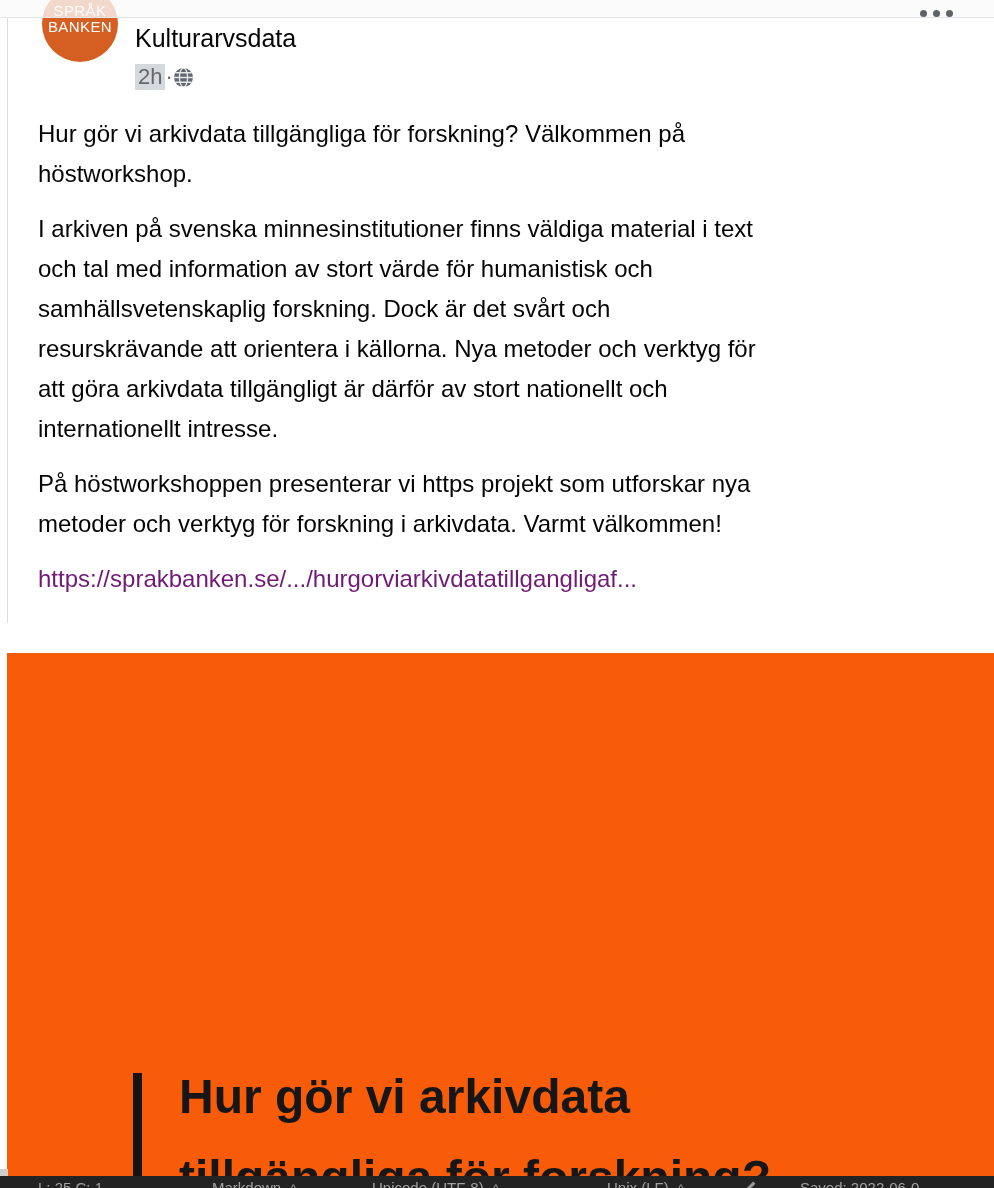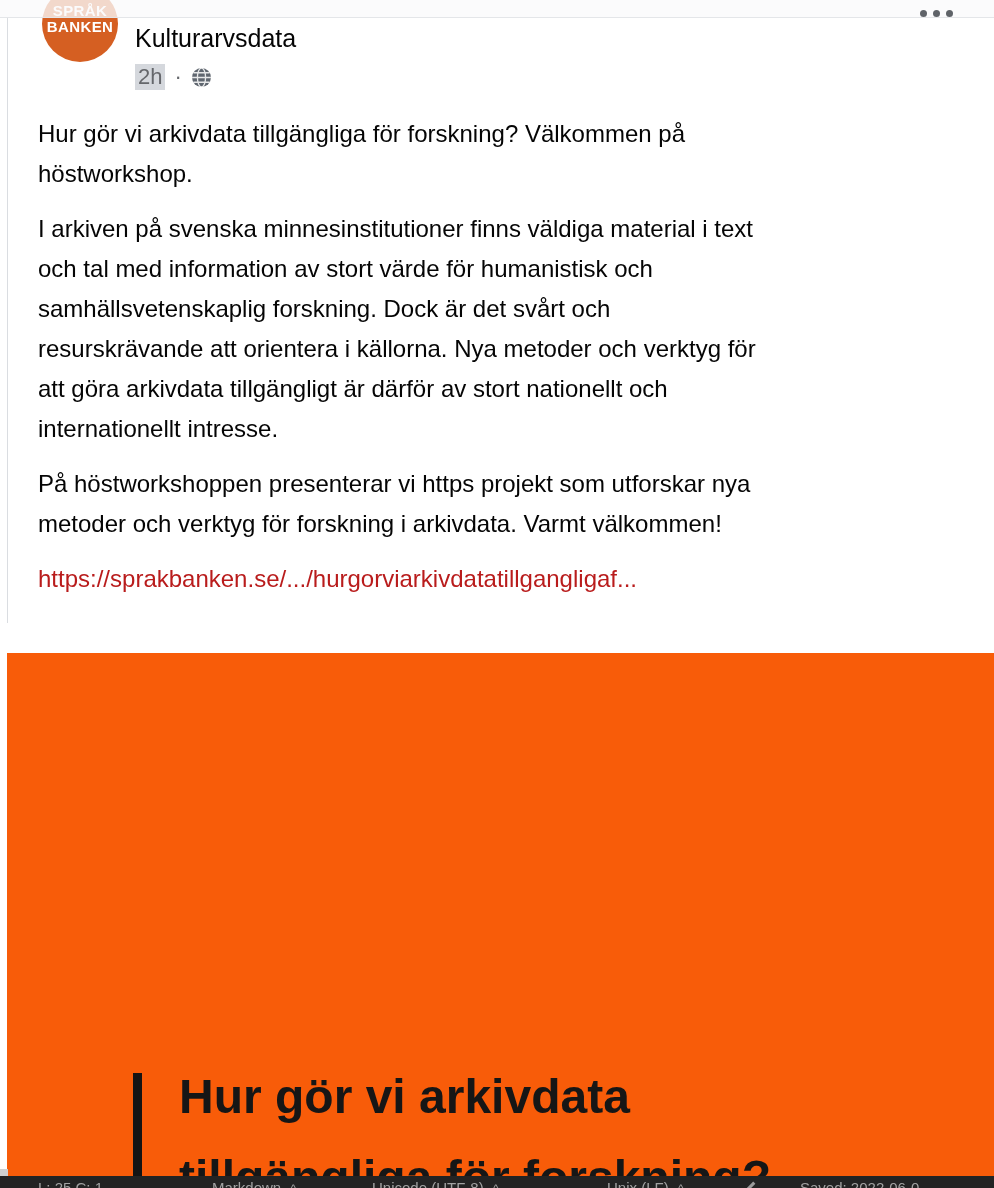--- a/index.html
+++ b/index.html
@@ -18,34 +18,34 @@
 
   
   .card-left-border { position:absolute; left:7px; top:17px; width:1px; height:606px; background:#dadde1; }
 
   
   .avatar {
     position:absolute; left:42px; top:-14px; width:76px; height:76px; border-radius:50%;
     background:#d55f22; z-index:1; box-sizing:border-box; padding-top:17px;
     display:flex; flex-direction:column; align-items:center; cursor:pointer;
   }
-  .avatar span { color:#fff; font-size:15px; line-height:16px; letter-spacing:0.4px; font-weight:700; }
+  .avatar span { color:#fff; font-size:15px; line-height:16px; letter-spacing:0.4px; font-weight:400; }
 
   .page-name { position:absolute; left:135px; top:24px; font-size:25px; font-weight:400; color:#050505; z-index:4; cursor:pointer; }
-  .meta { position:absolute; left:135px; top:64px; display:flex; align-items:center; gap:9px; font-size:22px; color:#65676b; z-index:4; }
+  .meta { position:absolute; left:135px; top:64px; display:flex; align-items:center; font-size:22px; color:#65676b; z-index:4; }
   .meta .ts { background:#d5d8dd; padding:0 3px; cursor:pointer; }
   .meta svg { display:block; }
 
   
   .post-text {
     position:absolute; left:0; top:106px; width:860px; box-sizing:border-box;
     padding:8px 40px 0 38px; font-size:24px; line-height:40px; color:#050505;
   }
   .post-text p { margin:0 0 15px; white-space:pre-line; }
-  .post-link { color:#b91c1c; text-decoration:none; white-space:pre-line; cursor:pointer; }
+  .post-link { color:#701a75; text-decoration:none; white-space:pre-line; cursor:pointer; }
 
   
   .post-image { position:absolute; left:7px; top:653px; width:987px; height:553px; background:#f85c09; cursor:pointer; }
   .image-bar { position:absolute; left:126px; top:420px; width:9px; height:133px; background:#141414; }
   .image-heading {
     position:absolute; left:172px; top:403px; font-size:48px; font-weight:700;
     line-height:81px; color:#161616; white-space:pre-line; letter-spacing:0;
   }
 
   

